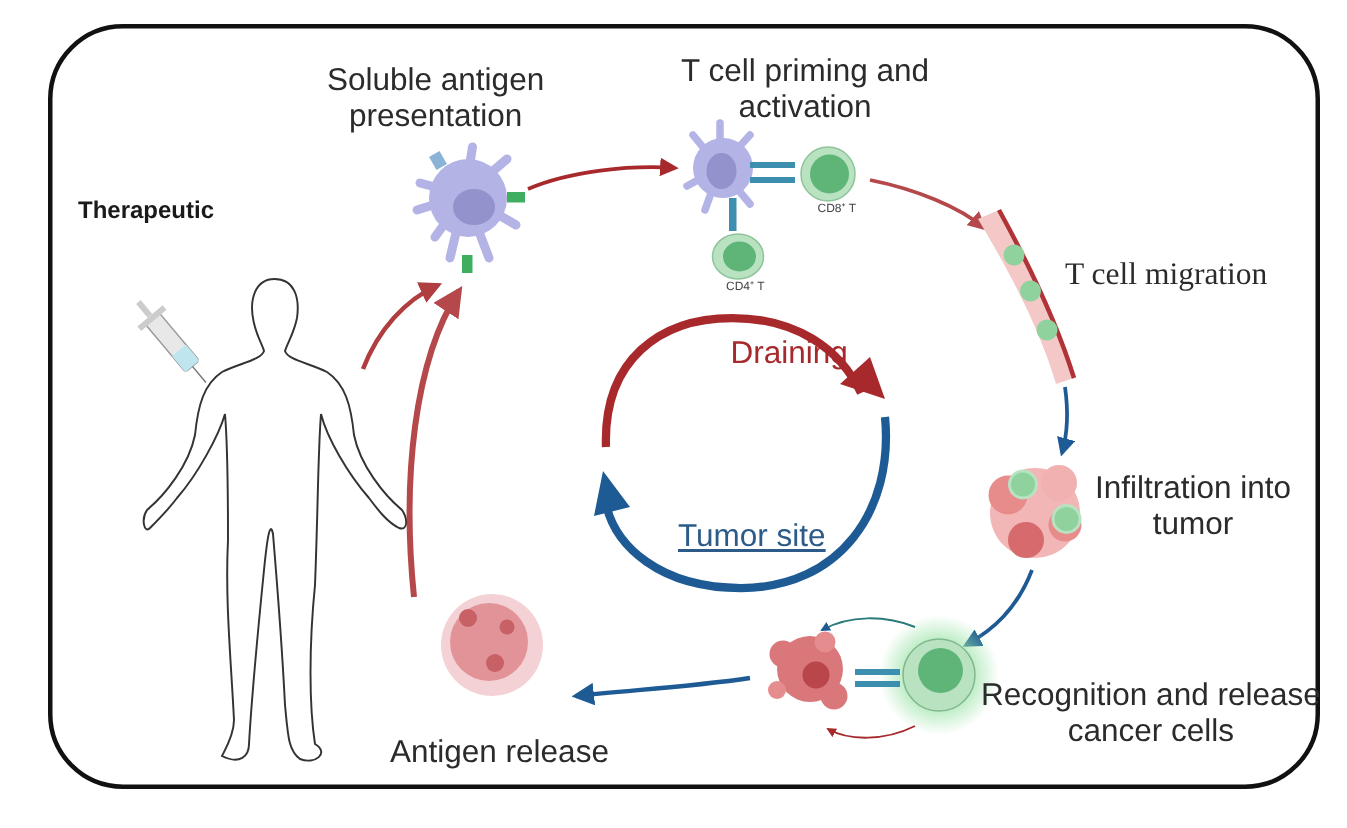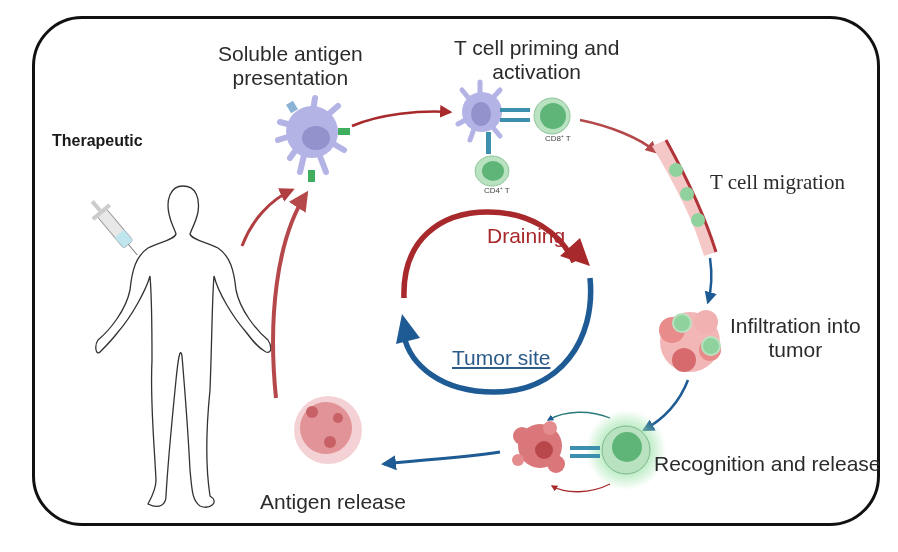--- a/index.html
+++ b/index.html
@@ -155,18 +155,19 @@
 </div>
 <div class="lbl tiny" style="left:545px;top:134px;">CD8⁺ T</div>
 <div class="lbl tiny" style="left:484px;top:186px;">CD4⁺ T</div>
 <div class="lbl s17" style="left:710px;top:170px;font-family:Liberation Serif, serif;">T cell migration</div>
 <div class="lbl s17" style="left:730px;top:314px;">
   <div>Infiltration into</div>
     <div>tumor</div>
 </div>
 <div class="lbl s17" style="left:654px;top:452px;">
   <div>Recognition and release</div>
+    <div>cancer cells</div>
 </div>
 <div class="lbl s17" style="left:260px;top:490px;">Antigen release</div>
 <div class="lbl s17 red" style="left:440px;top:224px;">
   <div>Draining</div>
 </div>
 <div class="lbl s17 blue" style="left:452px;top:346px;text-decoration:underline;">Tumor site</div>
 
 </body></html>

